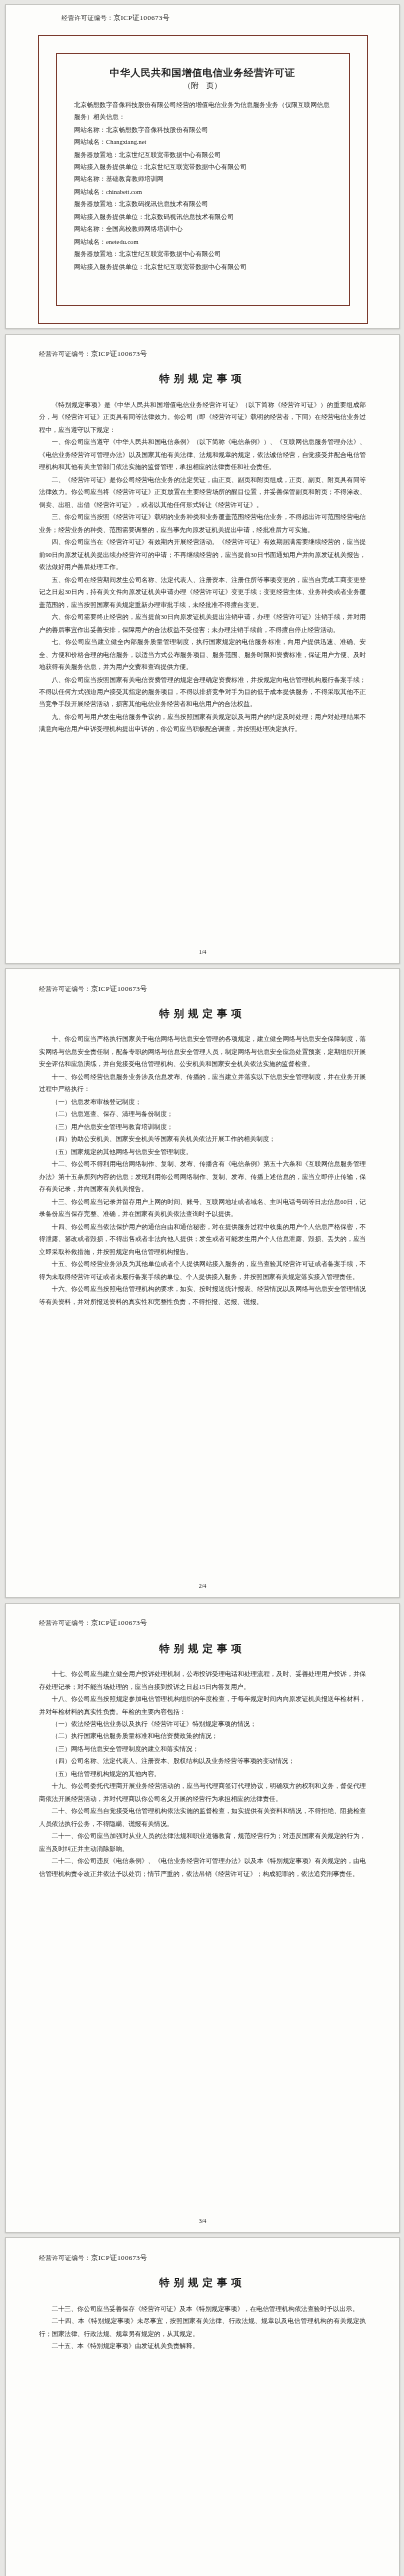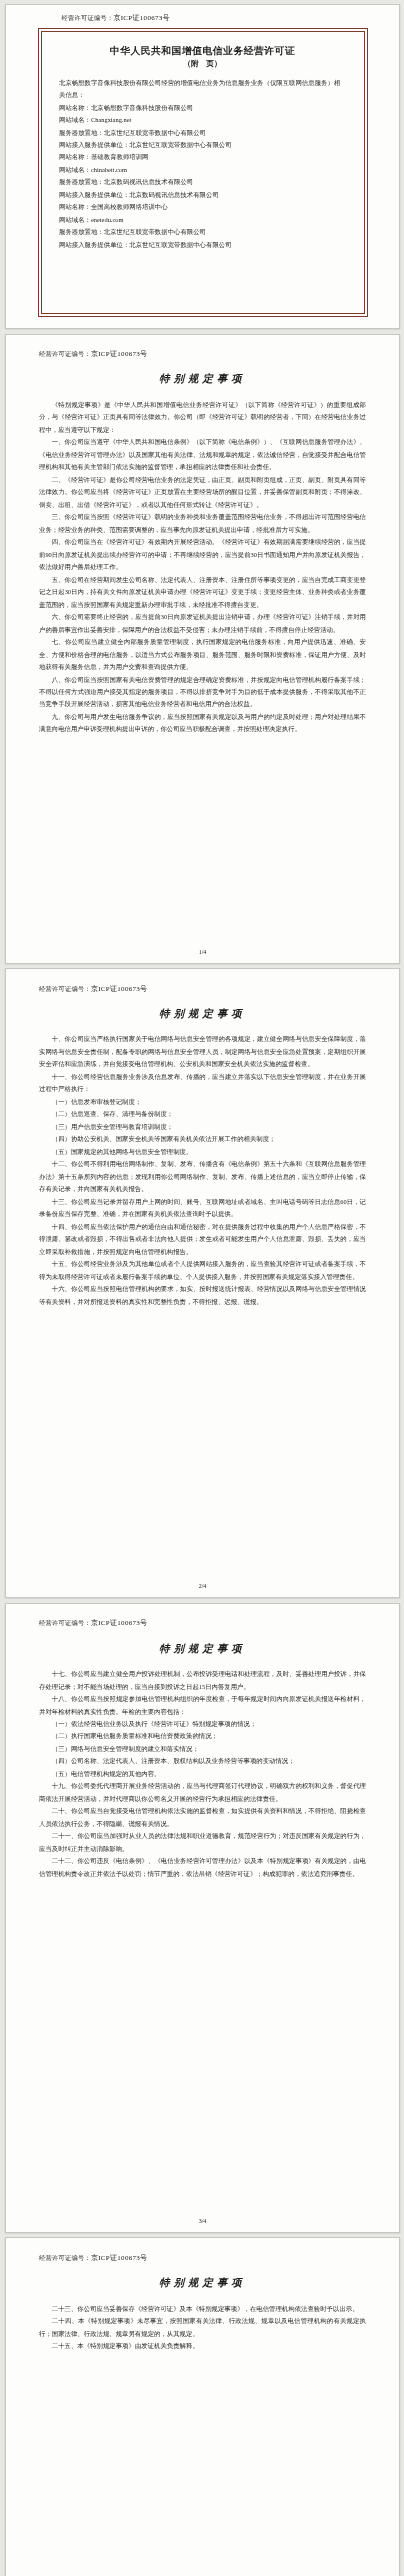--- a/index.html
+++ b/index.html
@@ -24,58 +24,57 @@
 
   
   .cert-page { height: 325px; padding-top: 8.2px; }
   .cert-header {
     width: 282px; margin: 0 auto 3.1px;
     font-size: 6.2px; letter-spacing: 0.3px;
   }
   .lic-no { font-weight: normal; font-size: 7px; }
   .cert-frame {
     width: 330px; height: 289px;
-    margin: 5px auto;
+    margin: 12px auto;
     border: 1.5px solid #7b3a2d;
-    padding: 2px;
+    padding: 17px;
     box-sizing: border-box;
   }
   .cert-frame-inner {
     border: 0.5px solid #7b3a2d;
     height: 100%;
     box-sizing: border-box;
     padding: 11.3px 17.5px 0;
   }
   .cert-title {
     margin: 0;
     text-align: center;
     font-size: 9.8px;
     font-weight: bold;
     letter-spacing: 0.5px;
     line-height: 1.4;
   }
   .cert-subtitle {
     text-align: center;
     font-size: 7.7px;
-    font-weight: bold;
+    font-weight: normal;
     margin: 2.1px 0 7.2px;
   }
   .cert-body { font-size: 6.4px; }
   .cert-line { margin: 0; line-height: 1.95; text-align: left; }
 
   
   .prov-page { height: 630px; padding: 14.4px 33px 24px; }
   .prov-header { font-size: 6.2px; letter-spacing: 0.3px; margin-bottom: 13.4px; }
   .prov-title {
     margin: 0 0 12.4px;
     text-align: center;
     font-size: 10.3px;
     font-weight: bold;
     letter-spacing: 4.1px;
-    font-style: italic;
   }
   .prov-body p.para {
     margin: 0;
     text-indent: 2em;
     font-size: 6.4px;
     line-height: 1.95;
     text-align: justify;
   }
   .page-no {
     position: absolute;

